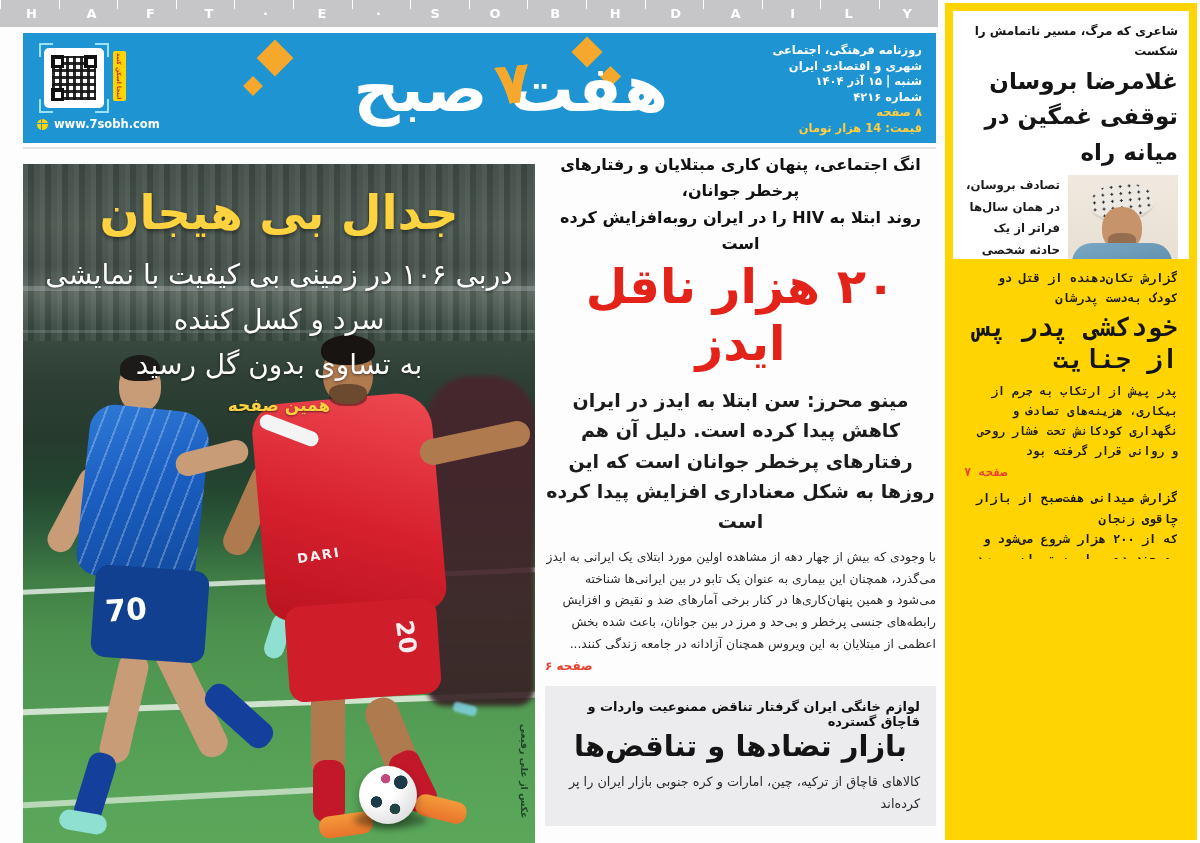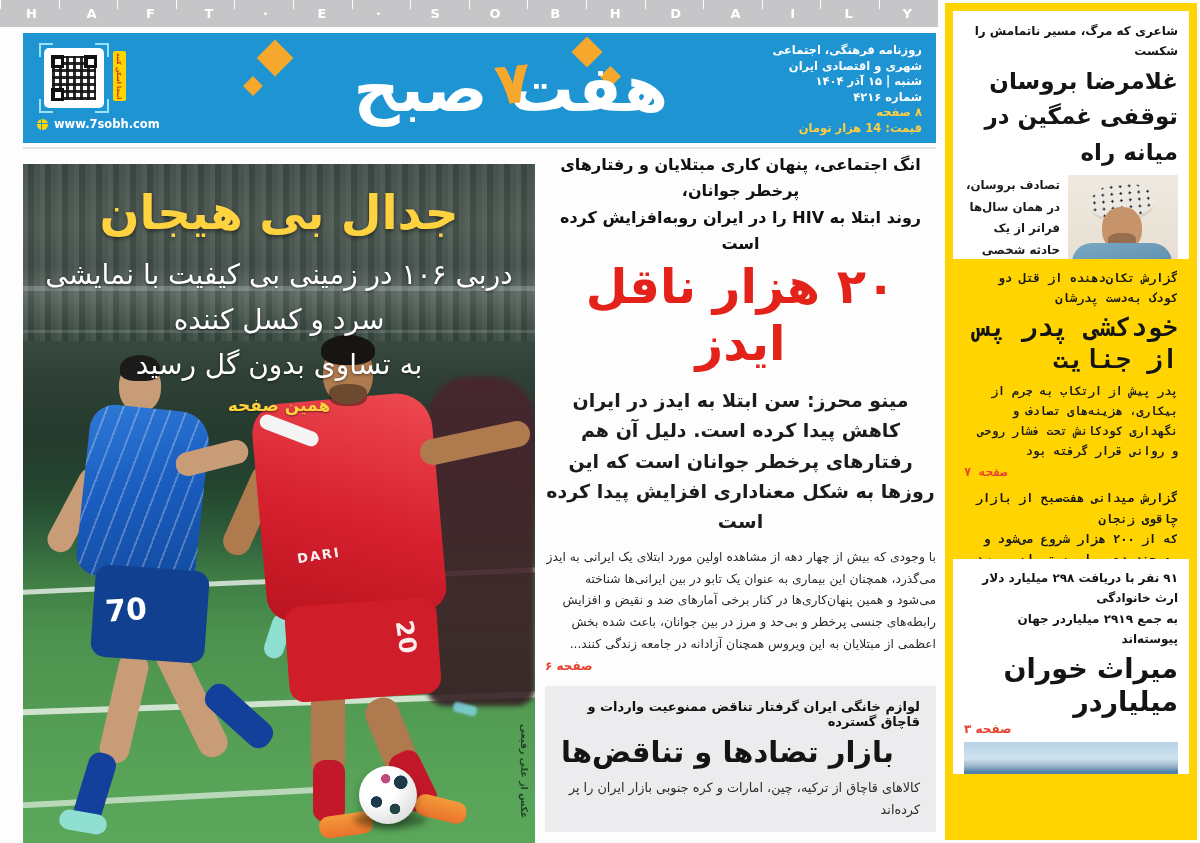--- a/index.html
+++ b/index.html
@@ -130,21 +130,21 @@
   .hiv-kicker{font-size:16px;font-weight:bold;color:#111;text-align:center;line-height:1.65;}
   .hiv-title-black{font-size:50px;font-weight:bold;color:#141414;text-align:center;line-height:1.15;margin-top:2px;letter-spacing:-1px;}
   .hiv-title-red{font-size:48px;font-weight:bold;color:#e3231a;text-align:center;line-height:1.2;letter-spacing:-1px;}
   .hiv-subhead{font-size:19px;font-weight:bold;color:#1c1c1c;text-align:center;line-height:1.6;margin-top:12px;}
   .hiv-body{font-size:12.3px;color:#2b2b2b;text-align:right;line-height:1.78;margin-top:10px;}
   .page-ref{color:#e8412f;font-size:12px;font-weight:bold;margin-top:3px;}
   .align-left{text-align:left;}
 
   .gray-box{background:#ececee;margin-top:13px;padding:13px 16px 10px;box-sizing:border-box;}
   .gray-kicker{font-size:13px;font-weight:bold;color:#111;text-align:right;}
-  .gray-title{font-size:29px;font-weight:bold;color:#141414;text-align:left;margin-top:6px;line-height:1.2;}
+  .gray-title{font-size:29px;font-weight:bold;color:#141414;text-align:center;line-height:1.2;}
   .gray-body{font-size:12.8px;color:#2b2b2b;text-align:right;line-height:1.75;margin-top:7px;}
 
   
   .sidebar{position:absolute;left:945px;top:3px;width:252px;height:837px;background:#ffd400;padding:8px;box-sizing:border-box;display:flex;flex-direction:column;direction:rtl;}
   .sb-block{box-sizing:border-box;overflow:hidden;}
   .sb-white{background:#fff;}
   .sb1{height:248px;padding:10px 11px 6px;}
   .sb2{height:300px;padding:10px 11px 4px;font-family:Liberation Mono, monospace;}
   .sb3{height:215px;padding:9px 11px 8px;}
   .sb-kicker{font-size:12px;font-weight:bold;color:#151515;text-align:right;line-height:1.7;}
@@ -350,28 +350,15 @@
 
       <div class="sb-kicker" style="margin-top:9px;">
         <span>گزارش میدانی هفت‌صبح از بازار چاقوی زنجان</span><br>
         <span>که از ۲۰۰ هزار شروع می‌شود و به چند ده میلیون تومان می‌رسد</span>
       </div>
       <div class="sb-title blades-title">تیغه‌های جادویی</div>
       <div class="sb-body2">صنعتگران رقابت می‌کنند تا تیغه‌ای تیز و دسته‌ای بی‌نقص عرضه کنند</div>
 
     </div>
 
-    <div class="sb-block sb-white sb3">
-      <div class="sb-kicker">
-        <span>۹۱ نفر با دریافت ۲۹۸ میلیارد دلار ارث خانوادگی</span><br>
-        <span>به جمع ۲۹۱۹ میلیاردر جهان پیوسته‌اند</span>
-      </div>
-      <div class="sb-title heirs-title">میراث خوران میلیاردر</div>
-      <div class="page-ref align-left">صفحه ۳</div>
-      <div class="mansion">
-        
-        
-        
-      </div>
-    </div>
   </aside>
 
 </div>
 
 </body></html>

